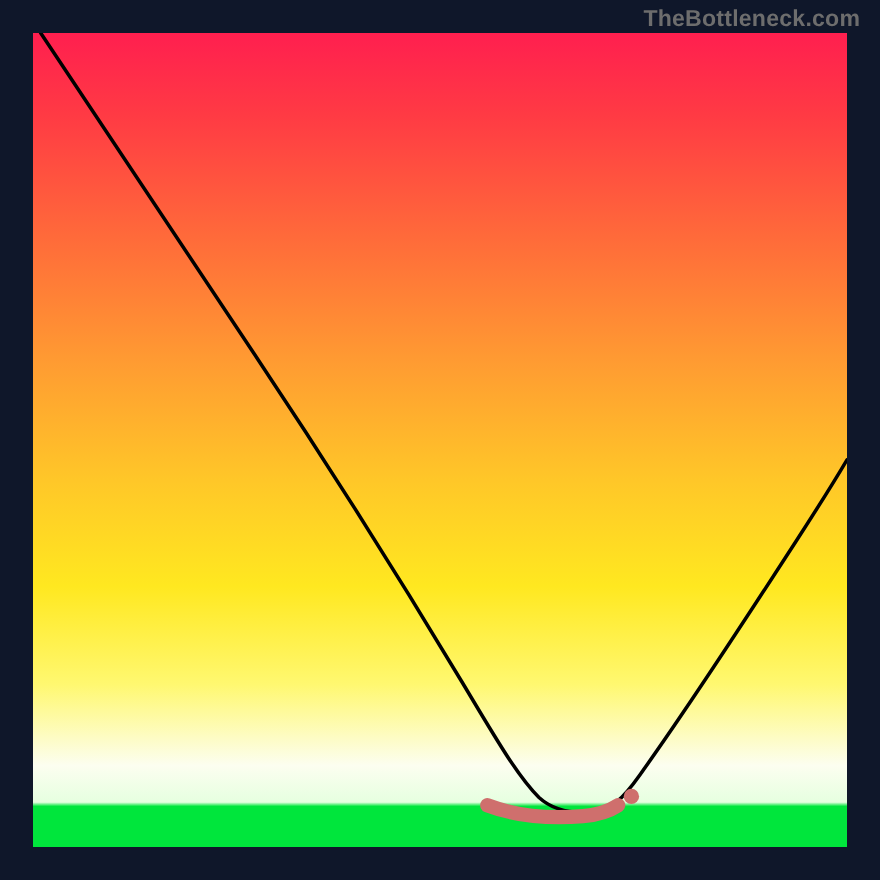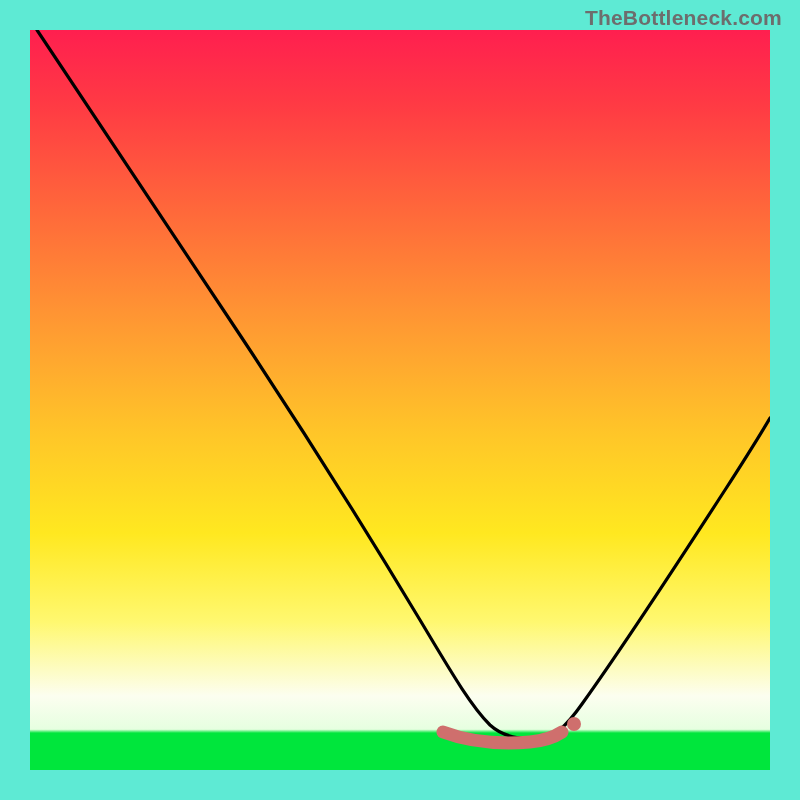--- a/index.html
+++ b/index.html
@@ -8,21 +8,21 @@
     width: 800px;
     height: 800px;
     background: #000;
     overflow: hidden;
     font-family: Arial, Helvetica, sans-serif;
   }
   .frame {
     position: relative;
     width: 800px;
     height: 800px;
-    background: #5eead4;
+    background: #0f172a;
   }
   .plot {
     position: absolute;
     left: 30px;
     top: 30px;
     width: 740px;
     height: 740px;
     overflow: hidden;
   }
   .gradient-bg {

